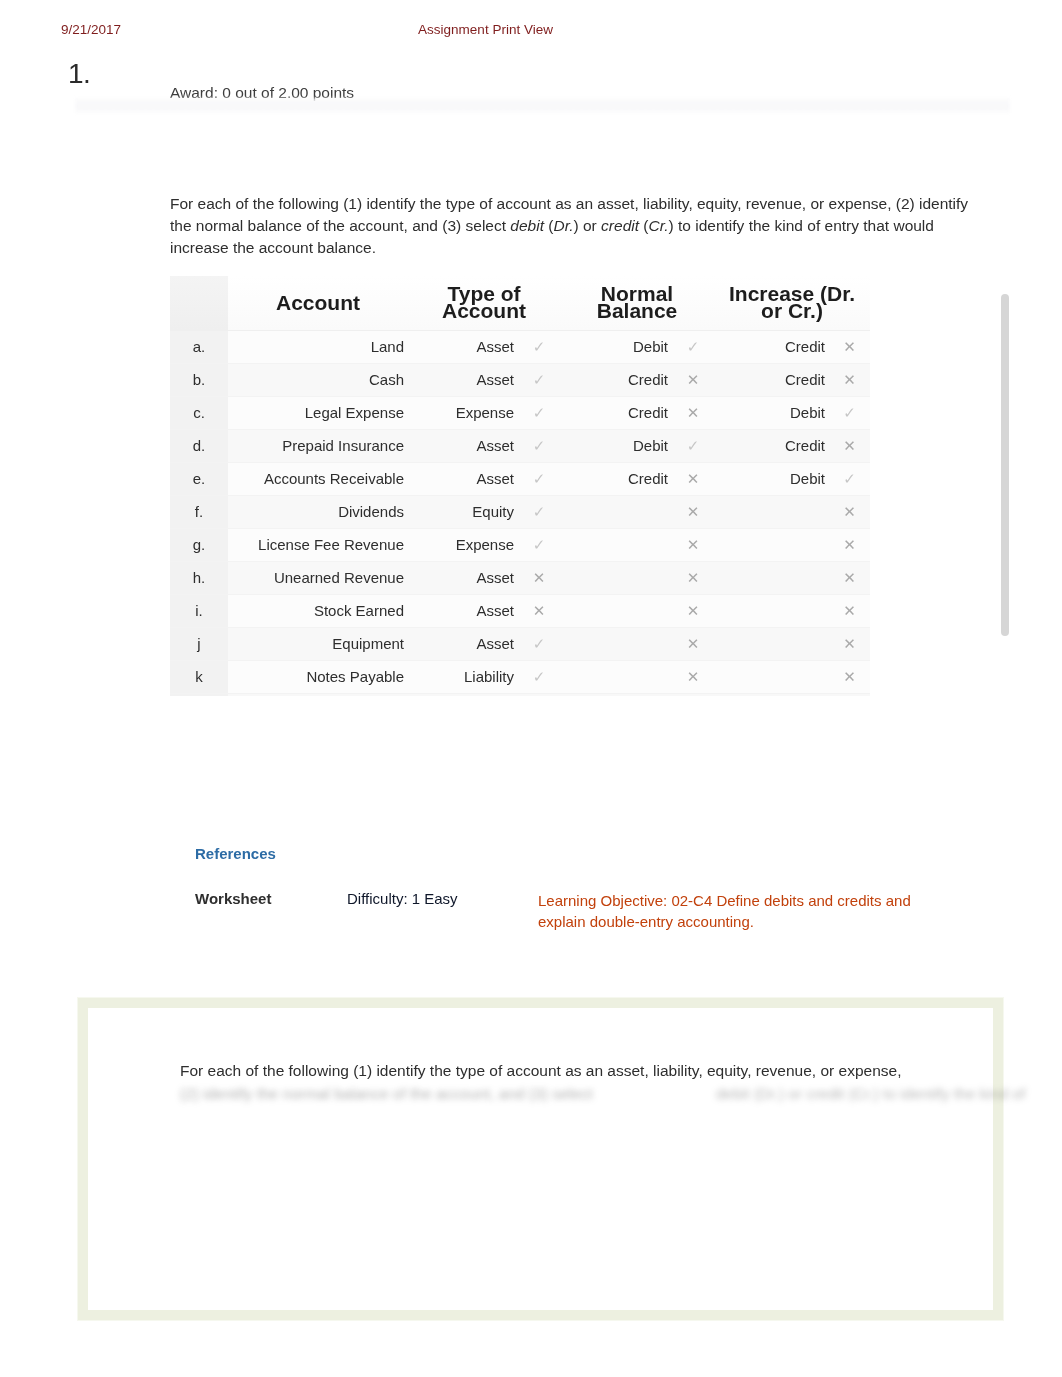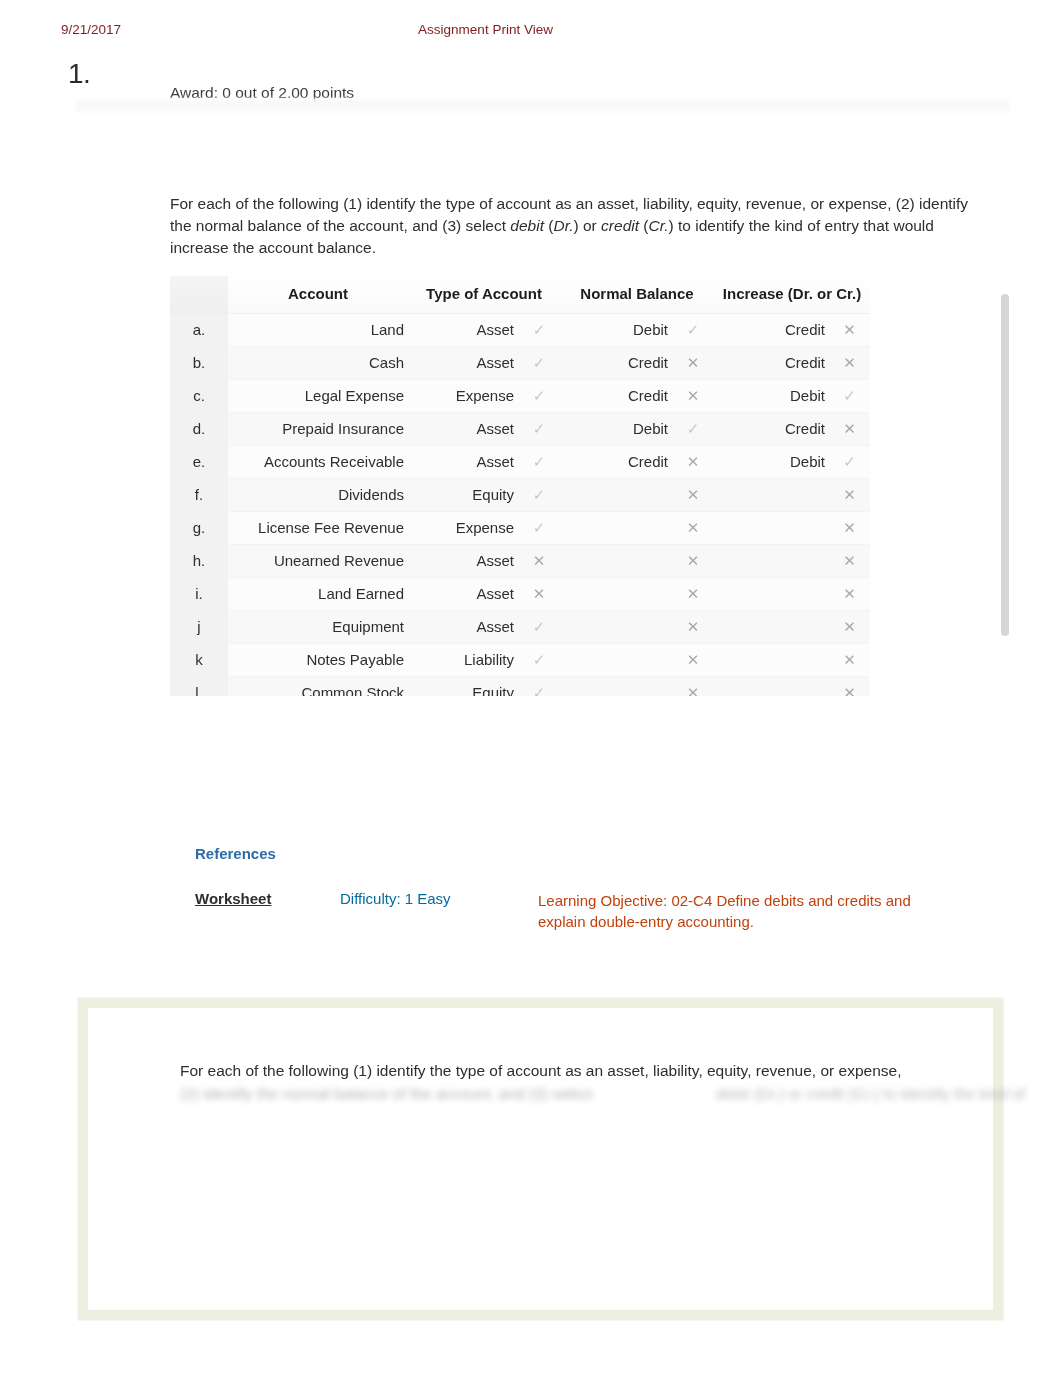--- a/index.html
+++ b/index.html
@@ -64,21 +64,21 @@
   table.answers col.c-ltr   { width:58px; }
   table.answers col.c-acct  { width:180px; }
   table.answers col.c-type  { width:110px; }
   table.answers col.c-tmark { width:42px; }
   table.answers col.c-norm  { width:112px; }
   table.answers col.c-nmark { width:42px; }
   table.answers col.c-incr  { width:115px; }
   table.answers col.c-imark { width:41px; }
 
   table.answers thead th{
-    font-size:15px; font-weight:bold; color:#1d1d1d;
+    font-size:21px; font-weight:bold; color:#1d1d1d;
     padding:9px 4px 11px 4px;
     vertical-align:middle;
     line-height:17px;
     background:linear-gradient(180deg,#ffffff 0%, #fafafa 100%);
     border-bottom:1px solid #efefef;
   }
   table.answers thead th.blankhead{ background:linear-gradient(180deg,#f4f4f4 0%, #efefef 100%); }
   table.answers tbody td{
     padding:7px 4px;
     vertical-align:middle;
@@ -120,22 +120,22 @@
     position:absolute; left:0px; top:440px; width:840px; height:36px;
     filter:blur(2.5px); pointer-events:none;
   }
 
   
   .references{
     position:absolute; left:195px; top:845px;
     font-size:15px; font-weight:bold; color:#2d6ca5;text-align:center;
   }
   .ref-row{ position:absolute; left:195px; top:890px; width:760px; font-size:15px; }
-  .ref-row .r-worksheet{ position:absolute; left:0; top:0; font-weight:bold; color:#2e2e2e;text-decoration:underline; }
-  .ref-row .r-difficulty{ position:absolute; left:145px; top:0; color:#0369a1; }
+  .ref-row .r-worksheet{ position:absolute; left:0; top:0; font-weight:bold; color:#2e2e2e; }
+  .ref-row .r-difficulty{ position:absolute; left:152px; top:0; color:#0f172a; }
   .ref-row .r-objective{ position:absolute; left:343px; top:0; width:400px; line-height:21px; color:#c2410c; }
 
   
   .green-box{
     position:absolute; left:78px; top:998px; width:925px; height:322px;
     background:#ffffff;
     border:10px solid #edf0e0;
     box-shadow:0 0 0 1px #f6f8ef;
   }
   .gb-text{
@@ -268,21 +268,21 @@
             <td class="val">Unearned Revenue</td>
             <td class="val">Asset</td>
             <td class="mark"><span class="mk no">✕</span></td>
             <td class="val"></td>
             <td class="mark"><span class="mk no">✕</span></td>
             <td class="val"></td>
             <td class="mark"><span class="mk no">✕</span></td>
           </tr>
           <tr>
             <td class="ltr">i.</td>
-            <td class="val">Land Earned</td>
+            <td class="val">Stock Earned</td>
             <td class="val">Asset</td>
             <td class="mark"><span class="mk no">✕</span></td>
             <td class="val"></td>
             <td class="mark"><span class="mk no">✕</span></td>
             <td class="val"></td>
             <td class="mark"><span class="mk no">✕</span></td>
           </tr>
           <tr>
             <td class="ltr">j</td>
             <td class="val">Equipment</td>

